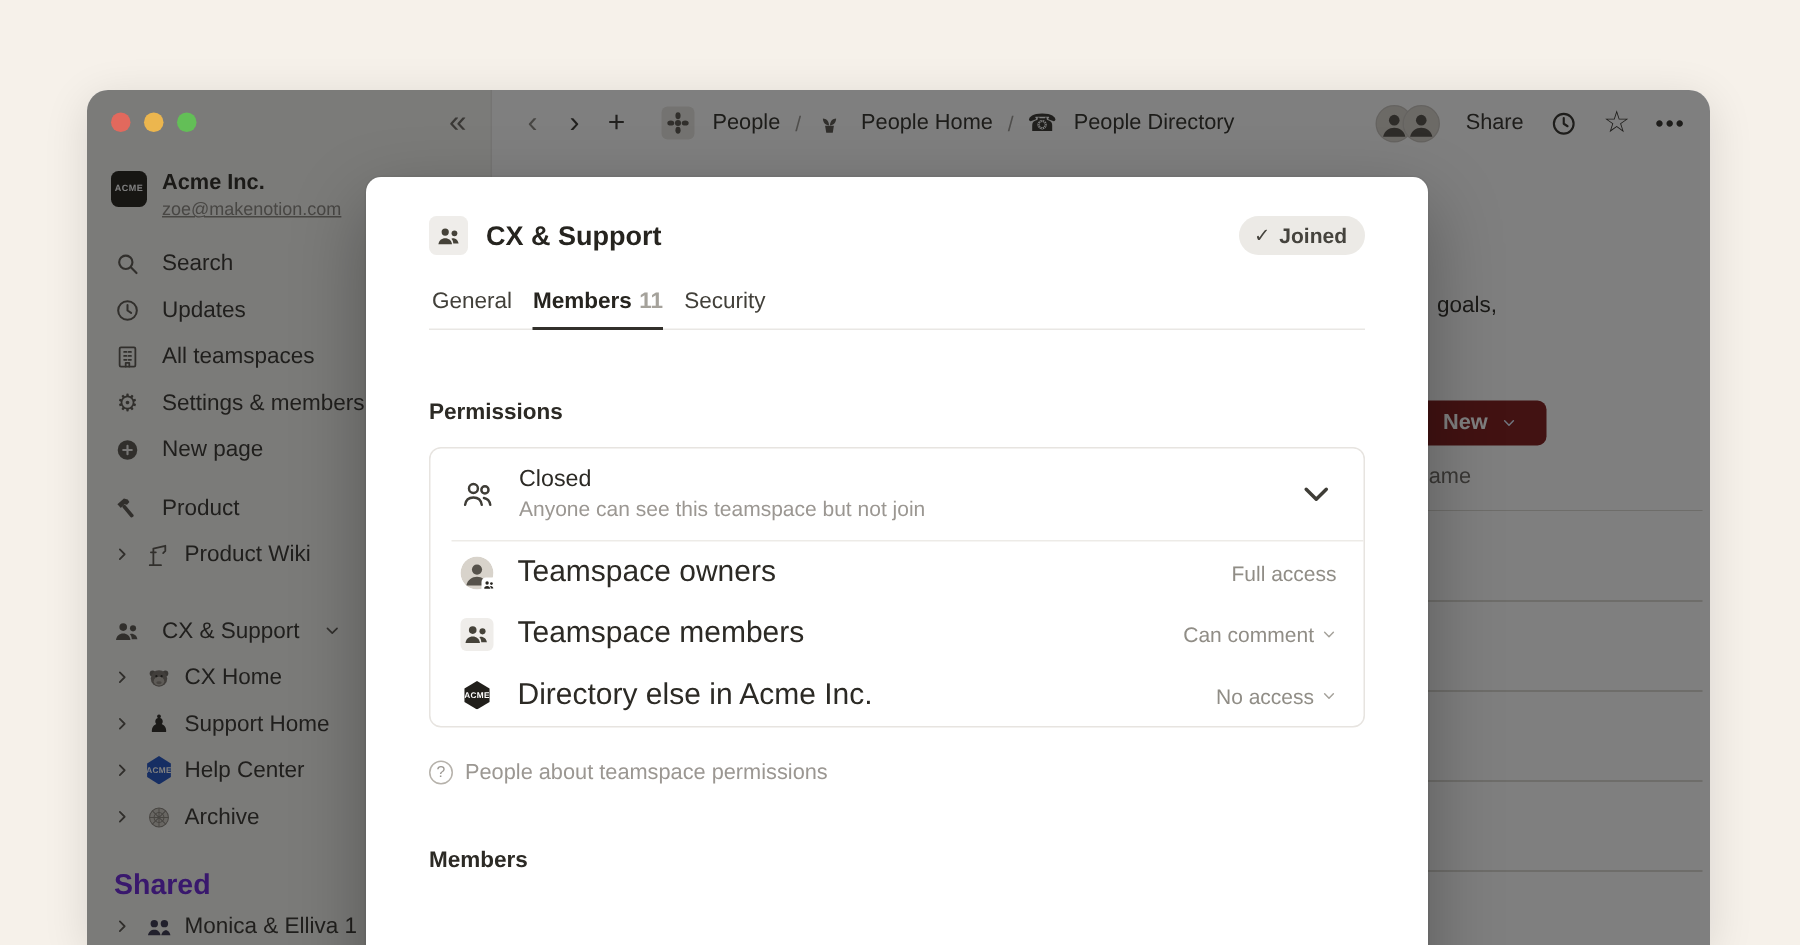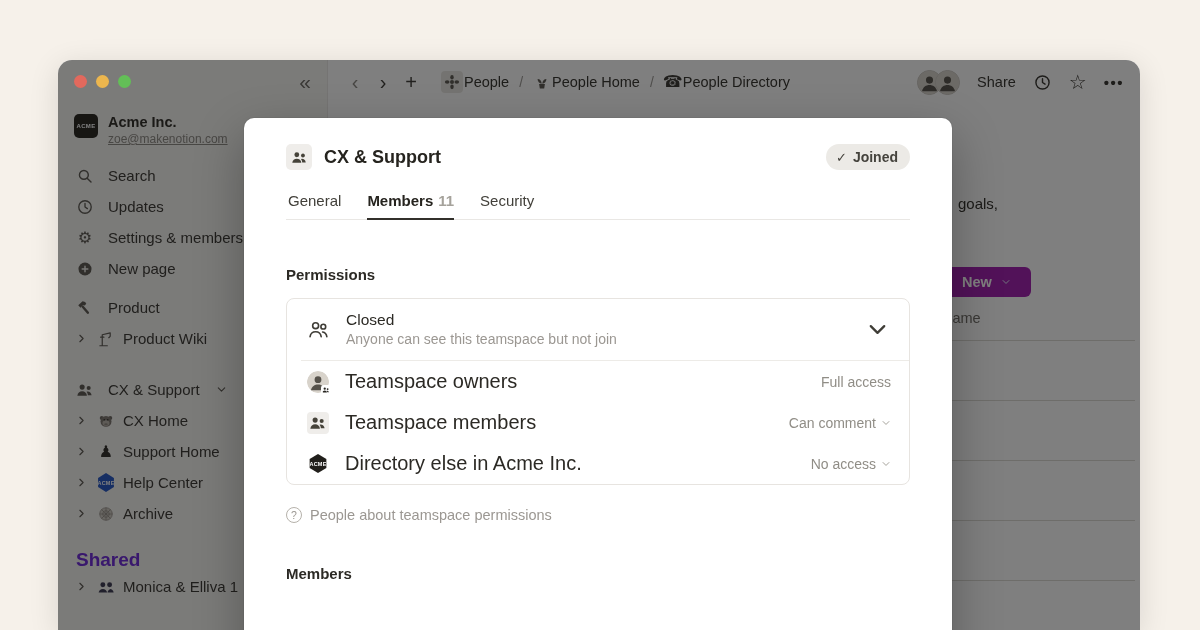--- a/index.html
+++ b/index.html
@@ -54,38 +54,38 @@
   .ownbadge { position:absolute; right:-2px; bottom:-2px; width:10px; height:10px; background:#fff;
               border-radius:3px; display:flex; align-items:center; justify-content:center; }
   .ownbadge svg { width:8px; height:8px; color:#26241f; }
 
   
   .main { margin-left:270px; height:100%; position:relative; background:#fff; }
   .main-topbar { height:44px; display:flex; align-items:center; padding:0 16px; gap:6px; }
   .navg { font-size:20px; line-height:1; color:#3c3a35; width:22px; text-align:center; cursor:pointer; }
   .navg.dim { color:#8b8883; }
   .breadcrumbs { display:flex; align-items:center; gap:4px; margin-left:8px; }
-  .crumb { display:flex; align-items:center; gap:1px; font-size:14.5px; color:#34322d;
+  .crumb { display:flex; align-items:center; gap:12px; font-size:14.5px; color:#34322d;
            padding:3px 5px; border-radius:4px; cursor:pointer; }
   .crumb.boxed .icn { background:#e9e7e2; border-radius:4px; padding:2px; width:22px; height:22px; }
   .crumb-sep { color:#9c9995; font-size:14px; padding:0 1px; }
   .tb-right { margin-left:auto; display:flex; align-items:center; gap:17px; color:#35332e; }
   .av-stack { display:flex; }
   .av { width:25px; height:25px; border-radius:50%; overflow:hidden; border:1px solid #c9c5bf; background:#ddd8d1; }
   .av + .av { margin-left:-7px; }
   .av svg { width:100%; height:100%; }
   .share-lbl { font-size:14.5px; cursor:pointer; }
   .tb-ic { width:19px; height:19px; color:#35332e; cursor:pointer; }
   .star-g { font-size:20px; line-height:1; cursor:pointer; }
   .dots { font-size:15px; font-weight:bold; letter-spacing:1.5px; cursor:pointer; }
 
   .content { position:relative; height:calc(100% - 44px); }
   .goals-frag { position:absolute; left:630px; top:91px; font-size:15px; color:#2f2d28; }
   .new-btn { position:absolute; left:610px; top:163px; width:93px; height:30px; border:none;
-             background:#a21caf; color:#fff; border-radius:6px; display:flex; align-items:center;
+             background:#7f1d1d; color:#fff; border-radius:6px; display:flex; align-items:center;
              padding-left:24px; gap:9px; font-size:14.5px; font-weight:700; cursor:pointer;
              font-family:inherit; }
   .new-btn .icn { width:10px; height:10px; color:#dfeafd; }
   .col-header { position:absolute; left:614px; top:206px; font-size:14.5px; color:#6f6c66; }
   .bg-rows { position:absolute; left:0; right:5px; top:236px; bottom:0;
              background:repeating-linear-gradient(to bottom,#dcd9d4 0 1px,transparent 1px 60px); }
 
   
   .overlay { position:absolute; inset:0; background:rgba(10,10,10,.52); z-index:5; }
 
@@ -95,21 +95,21 @@
            box-shadow:0 0 0 1px rgba(0,0,0,.04), 0 18px 50px rgba(0,0,0,.3); }
   .m-head { display:flex; align-items:center; gap:12px; }
   .m-icon { width:26px; height:26px; background:#efedea; border-radius:5px;
             display:flex; align-items:center; justify-content:center; }
   .m-icon svg { width:17px; height:17px; color:#454239; }
   .m-title { font-size:18px; font-weight:700; color:#26241f; }
   .joined { margin-left:auto; display:flex; align-items:center; gap:6px; background:#eceae6;
             border:none; border-radius:15px; padding:5px 12px 5px 10px; font-size:14px; font-weight:600;
             color:#45433d; cursor:pointer; font-family:inherit; }
   .joined .chk { font-size:13px; }
-  .tabs { display:flex; gap:26px; margin-top:16px; border-bottom:1px solid #e9e7e4; padding:0 2px;align-items:center; }
+  .tabs { display:flex; gap:14px; margin-top:16px; border-bottom:1px solid #e9e7e4; padding:0 2px;align-items:center; }
   .tab { display:flex; gap:5px; padding:6px 0 9px; font-size:15px; color:#42403a;
          border-bottom:2px solid transparent; margin-bottom:-1px; cursor:pointer; }
   .tab.active { font-weight:600; color:#26241f; border-bottom-color:#32302b; }
   .tab .cnt { color:#a5a29b; }
   .sect-h { margin-top:46px; font-size:15px; font-weight:700; color:#2c2a25; }
   .perm-card { margin-top:15px; border:1px solid #e7e4e0; border-radius:8px; }
   .perm-selector { display:flex; align-items:center; gap:16px; padding:12px 20px 13px; cursor:pointer; }
   .perm-selector .icn { width:23px; height:23px; color:#3f3d37; }
   .sel-title { font-size:15.5px; font-weight:500; color:#2c2a25; }
   .sel-sub { font-size:14px; color:#9b9792; margin-top:2px; }
@@ -171,20 +171,29 @@
             <span class="lbl">Search</span>
           </div>
           <div class="srow">
             <span class="icn glyph ">
               <svg viewBox="0 0 24 24" fill="none" stroke="currentColor" stroke-linecap="round" stroke-linejoin="round" stroke-width="1.8">
                 <circle cx="12" cy="12" r="8.3"></circle>
                 <path d="M12 7.2V12l3.2 2.1"></path>
               </svg>
             </span>
             <span class="lbl">Updates</span>
+          </div>
+          <div class="srow">
+            <span class="icn glyph ">
+              <svg viewBox="0 0 24 24" fill="none" stroke="currentColor" stroke-linecap="round" stroke-linejoin="round" stroke-width="1.6">
+                <rect x="5" y="3.5" width="14" height="17" rx="1.2"></rect>
+                <path d="M9 7.5h2.1M13 7.5h2.1M9 11h2.1M13 11h2.1M9 14.5h2.1M13 14.5h2.1M10.4 20.5v-3.2h3.2v3.2"></path>
+              </svg>
+            </span>
+            <span class="lbl">All teamspaces</span>
           </div>
           <div class="srow">
             <span class="icn glyph ">
               <span class="icn txt" style="font-family:'DejaVu Sans',sans-serif">⚙</span>
             </span>
             <span class="lbl">Settings &amp; members</span>
           </div>
           <div class="srow">
             <span class="icn glyph ">
               <svg viewBox="0 0 24 24">

